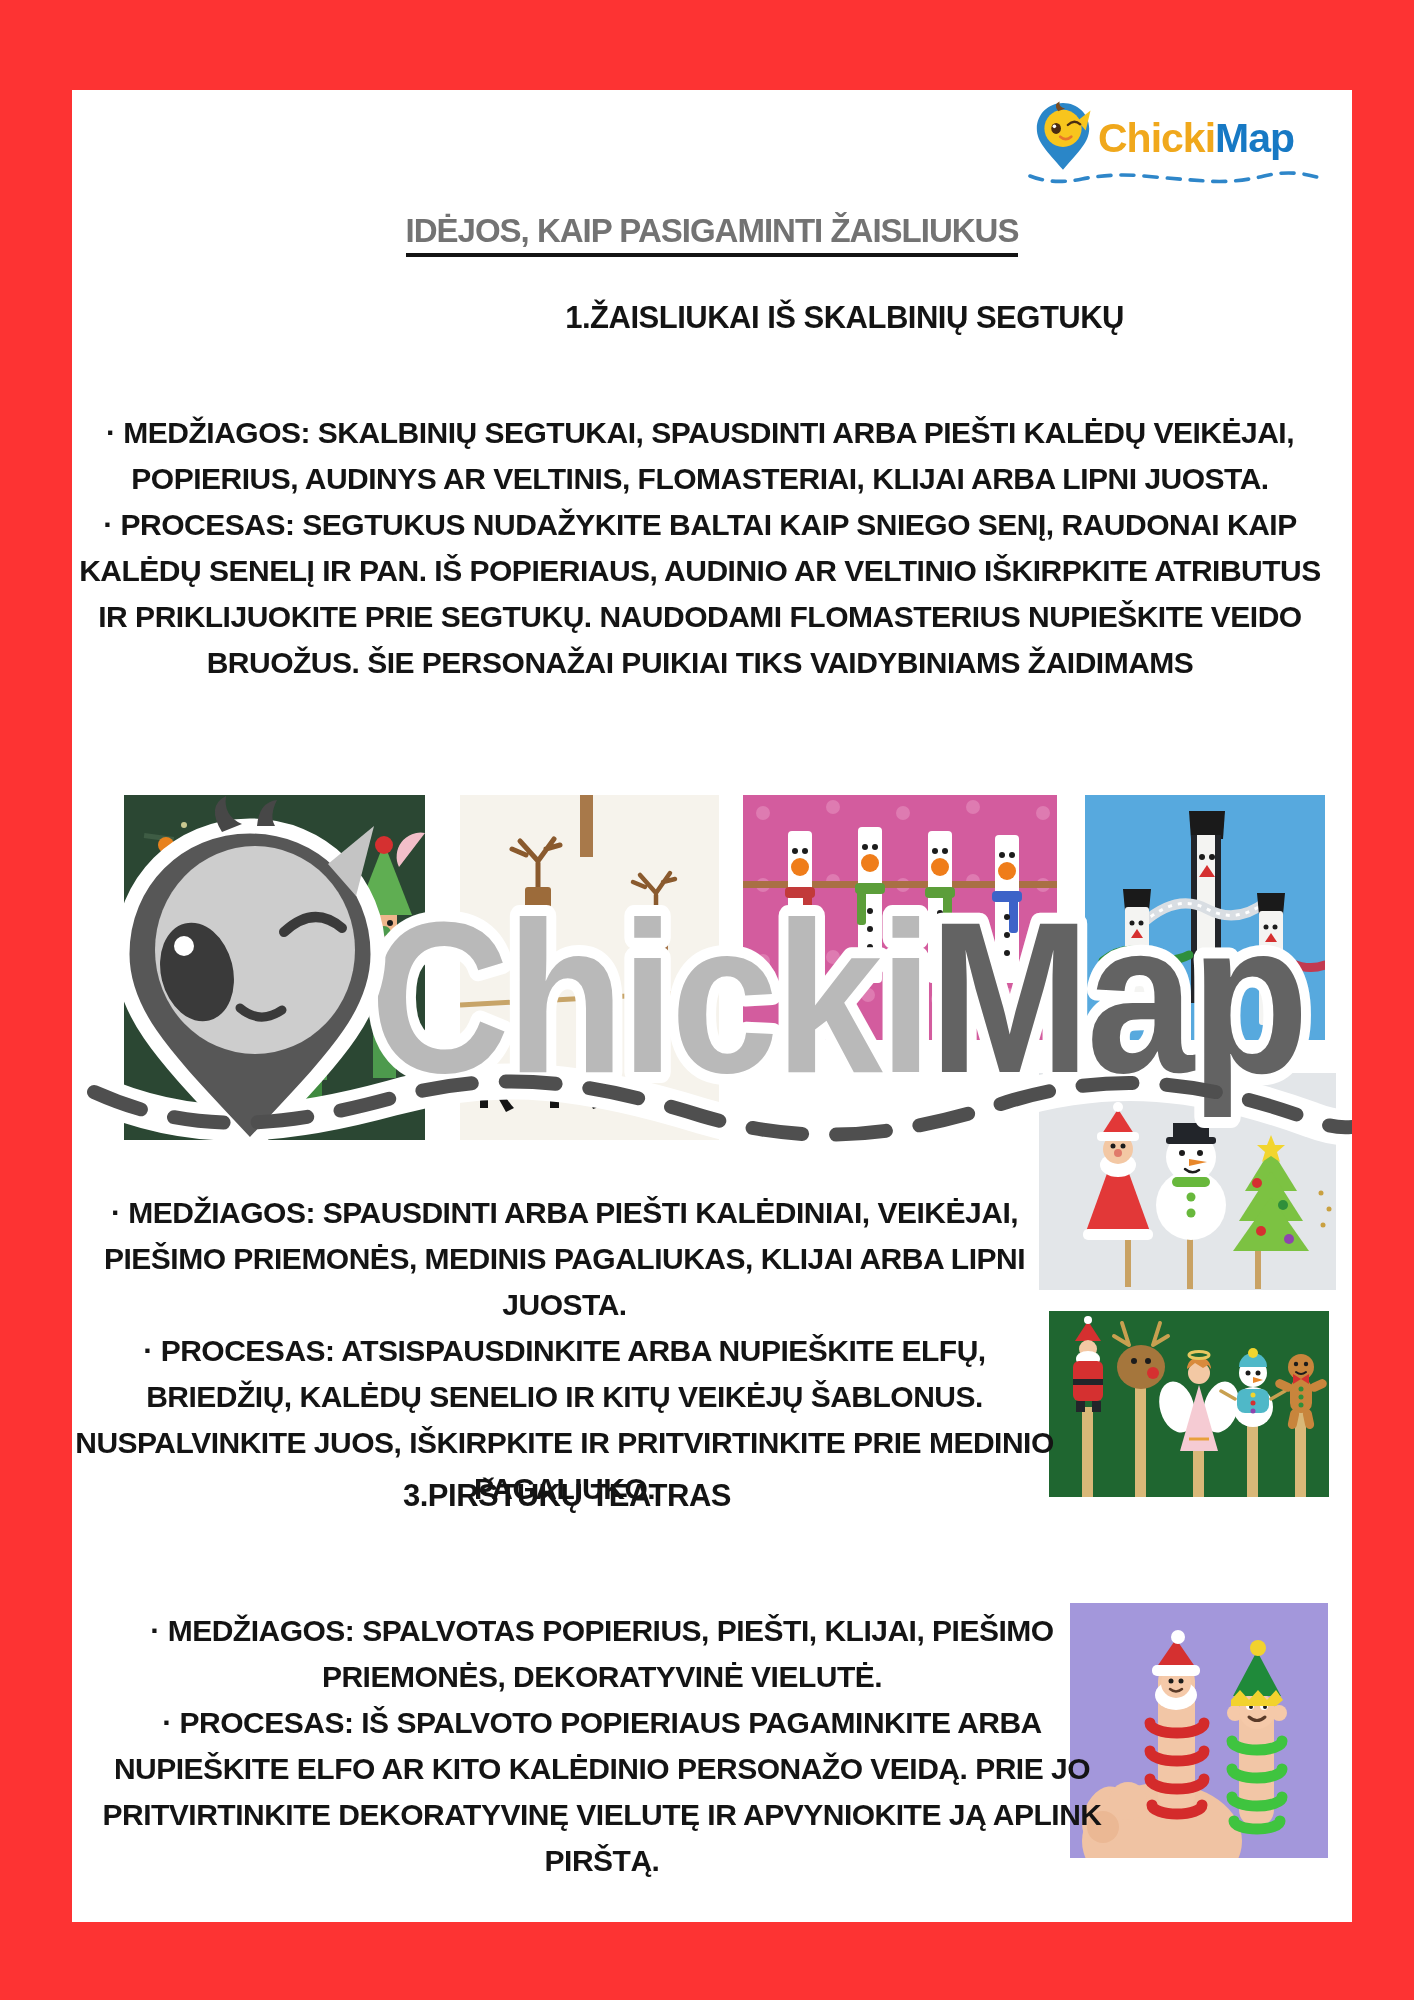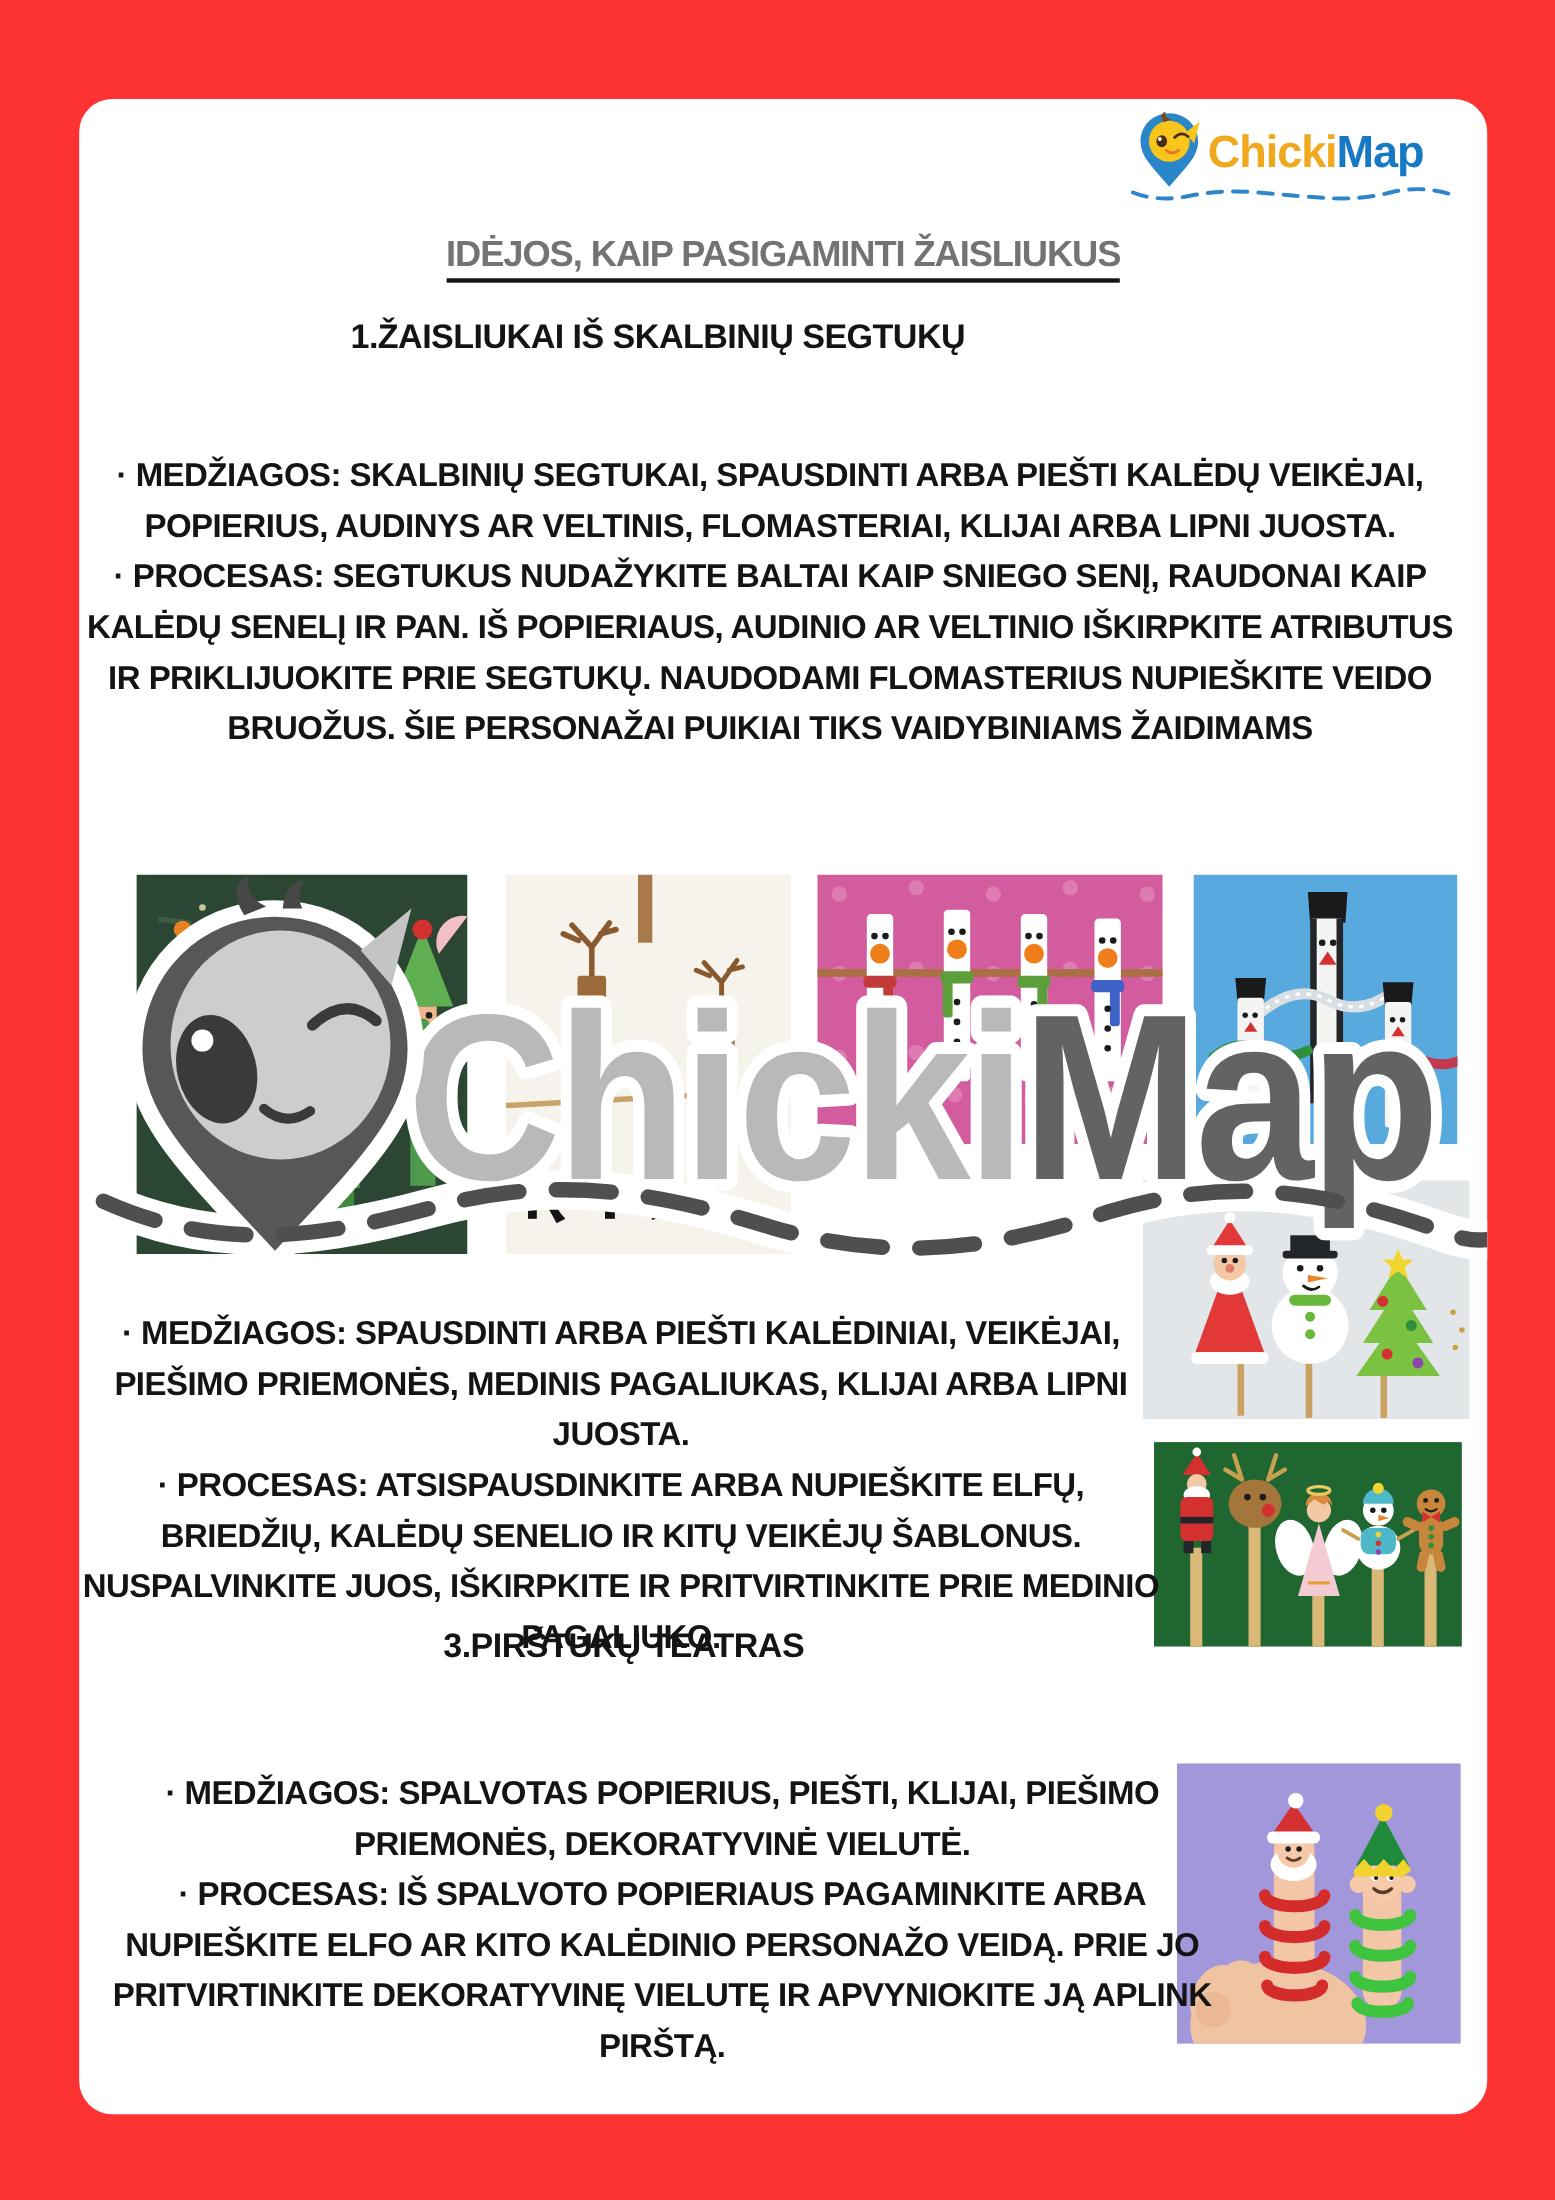--- a/index.html
+++ b/index.html
@@ -1,30 +1,30 @@
 <!DOCTYPE html>
 <html><head>
 <meta charset="utf-8">
 <style>
   html,body{margin:0;padding:0;}
   body{width:1414px;height:2000px;font-family:"Liberation Sans","DejaVu Sans",sans-serif;}
   .page{position:relative;width:1414px;height:2000px;background:#FD3333;overflow:hidden;}
-  .sheet{position:absolute;left:72px;top:90px;width:1280px;height:1832px;background:#ffffff;border-radius:30px;}
+  .sheet{position:absolute;left:72px;top:90px;width:1280px;height:1832px;background:#ffffff;}
   
   .logo{position:absolute;top:10px;right:30px;width:290px;height:84px;z-index:5;}
   .logo-row{position:absolute;left:0;top:0;display:flex;align-items:center;gap:4px;}
   .logo-text{font-weight:700;font-size:41px;letter-spacing:-1px;white-space:nowrap;}
   .logo-chicki{color:#F0A81C;}
   .logo-map{color:#1779C4;}
   .logo-wave{position:absolute;left:-6px;bottom:-4px;}
   
   .title-wrap{position:absolute;top:122px;left:0;width:1280px;text-align:center;z-index:4;}
   .title{display:inline-block;font-weight:700;font-size:33px;letter-spacing:-1px;color:#737373;border-bottom:4px solid #141414;padding-bottom:3px;text-align:right;}
   .h-sec{position:absolute;font-weight:700;font-size:31px;letter-spacing:-0.5px;color:#141414;text-align:center;z-index:4;}
-  .h1{top:198px;left:0;width:1052px;}
+  .h1{top:210px;left:0;width:1052px;text-align:right;}
   .h3{top:1388px;left:0;width:990px;}
   .body-block{position:absolute;font-weight:700;font-size:30px;line-height:46px;letter-spacing:-0.5px;color:#141414;text-align:center;z-index:4;}
   .p1{top:320px;left:0;width:1256px;}
   .p2{top:1100px;left:0;width:985px;}
   .p3{top:1518px;left:0;width:1060px;}
   
   .ph{position:absolute;z-index:1;}
   
   .wm{position:absolute;left:0;top:530px;z-index:3;pointer-events:none;}
   .wm-text{font-family:"Liberation Sans","DejaVu Sans",sans-serif;font-weight:700;}

